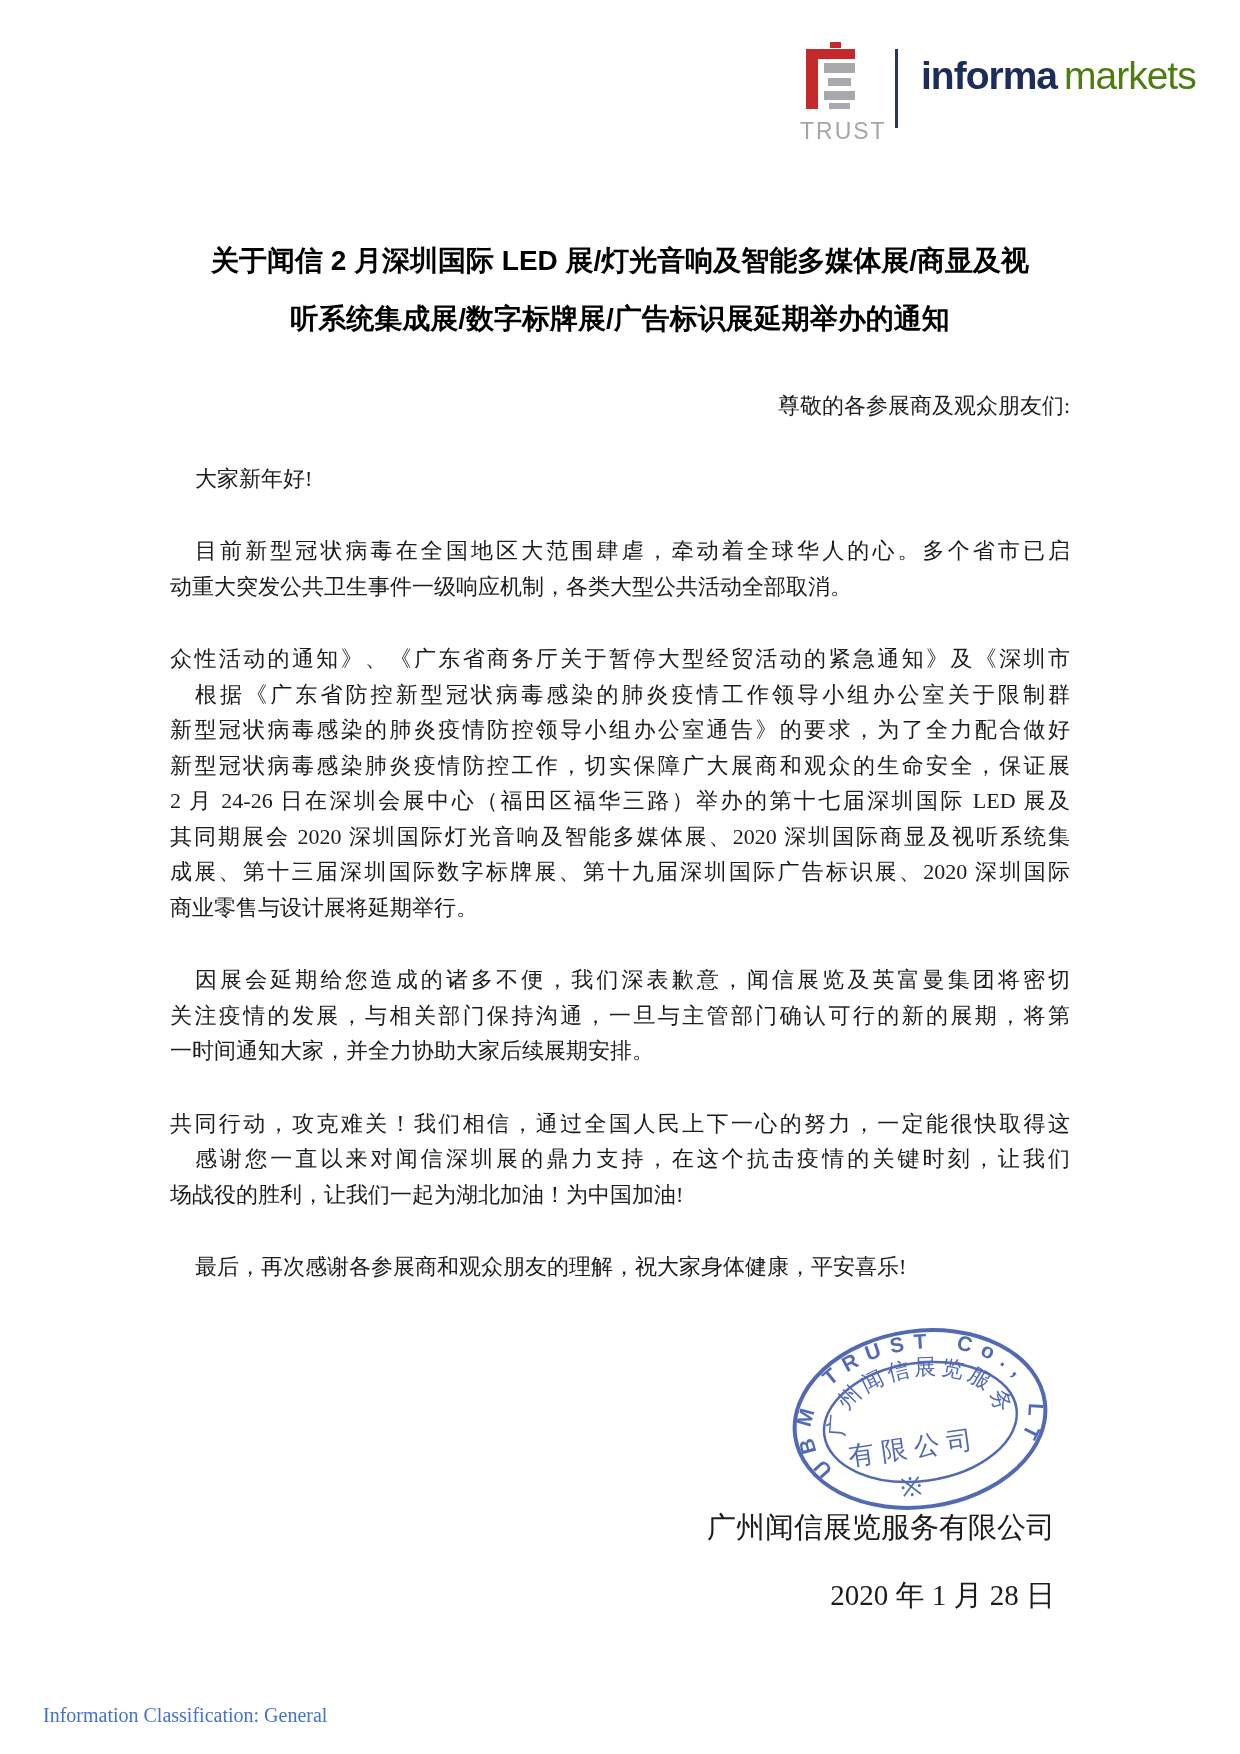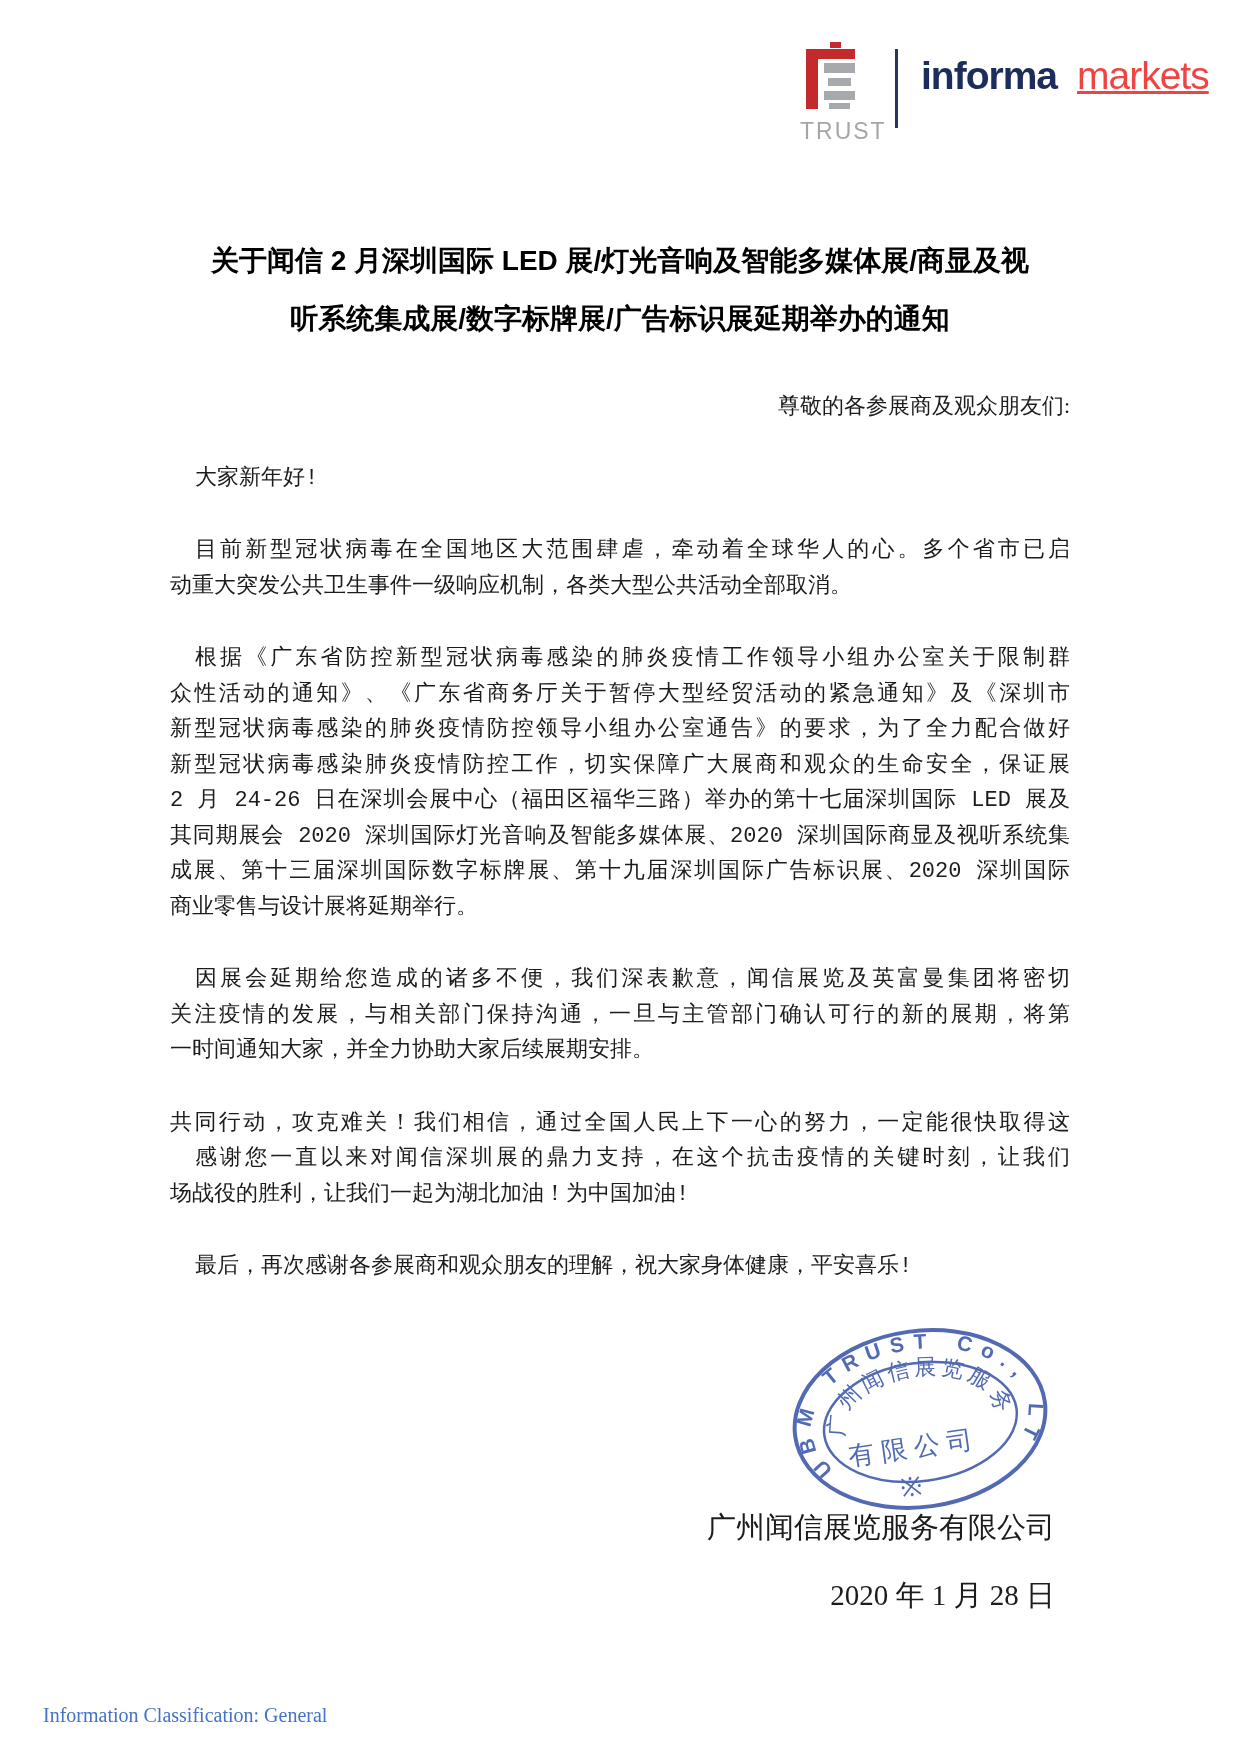--- a/index.html
+++ b/index.html
@@ -18,35 +18,35 @@
     margin-top:3px;font-family:"Liberation Sans","DejaVu Sans",sans-serif;
     font-size:23px;color:#a4a6a9;letter-spacing:2px;line-height:24px;
   }
   .logo-divider{position:absolute;left:895px;top:49px;width:3px;height:79px;background:#263561;}
   .informa-block{
     position:absolute;left:921px;top:53px;white-space:nowrap;
     font-family:"Liberation Sans","DejaVu Sans",sans-serif;
     font-size:39px;line-height:46px;letter-spacing:-1px;
   }
   .informa-word{color:#1d2d5b;font-weight:bold;}
-  .markets-word{color:#ef4444;font-weight:400;margin-left:20px;text-decoration:underline;}
+  .markets-word{color:#4d7c0f;font-weight:400;margin-left:7px;}
   
   .doc-title{
     position:absolute;left:170px;top:232px;width:900px;
     text-align:center;font-weight:bold;font-size:28px;line-height:58px;
     font-family:"Liberation Sans","DejaVu Sans",sans-serif;color:#000;
   }
   
   .letter-body{
     position:absolute;left:170px;top:388px;width:900px;
     font-size:22px;line-height:35.5px;
   }
   .salutation{text-align:right;}
   .paras{margin-top:37px;}
-  .para{margin-bottom:37px;font-family:Liberation Mono, monospace;}
+  .para{margin-bottom:37px;}
   .tline{text-align:justify;text-align-last:justify;}
   .tline.last{text-align-last:left;}
   .tline.first{text-indent:25px;}
   
   .sign-block{position:absolute;left:170px;top:1510px;width:900px;text-align:right;font-size:29px;line-height:35.5px;}
   .sign-company{padding-right:15px;}
   .sign-date{margin-top:32px;padding-right:15px;}
   
   .stamp{
     position:absolute;left:788px;top:1322px;width:264px;height:196px;
@@ -95,22 +95,22 @@
     <div class="salutation">尊敬的各参展商及观众朋友们:</div>
     <div class="paras">
         <div class="para">
           <div class="tline first last">大家新年好!</div>
         </div>
         <div class="para">
           <div class="tline first">目前新型冠状病毒在全国地区大范围肆虐，牵动着全球华人的心。多个省市已启</div>
           <div class="tline last">动重大突发公共卫生事件一级响应机制，各类大型公共活动全部取消。</div>
         </div>
         <div class="para">
+          <div class="tline">众性活动的通知》、《广东省商务厅关于暂停大型经贸活动的紧急通知》及《深圳市</div>
           <div class="tline first">根据《广东省防控新型冠状病毒感染的肺炎疫情工作领导小组办公室关于限制群</div>
-          <div class="tline">众性活动的通知》、《广东省商务厅关于暂停大型经贸活动的紧急通知》及《深圳市</div>
           <div class="tline">新型冠状病毒感染的肺炎疫情防控领导小组办公室通告》的要求，为了全力配合做好</div>
           <div class="tline">新型冠状病毒感染肺炎疫情防控工作，切实保障广大展商和观众的生命安全，保证展</div>
           <div class="tline">2 月 24-26 日在深圳会展中心（福田区福华三路）举办的第十七届深圳国际 LED 展及</div>
           <div class="tline">其同期展会 2020 深圳国际灯光音响及智能多媒体展、2020 深圳国际商显及视听系统集</div>
           <div class="tline">成展、第十三届深圳国际数字标牌展、第十九届深圳国际广告标识展、2020 深圳国际</div>
           <div class="tline last">商业零售与设计展将延期举行。</div>
         </div>
         <div class="para">
           <div class="tline first">因展会延期给您造成的诸多不便，我们深表歉意，闻信展览及英富曼集团将密切</div>
           <div class="tline">关注疫情的发展，与相关部门保持沟通，一旦与主管部门确认可行的新的展期，将第</div>

